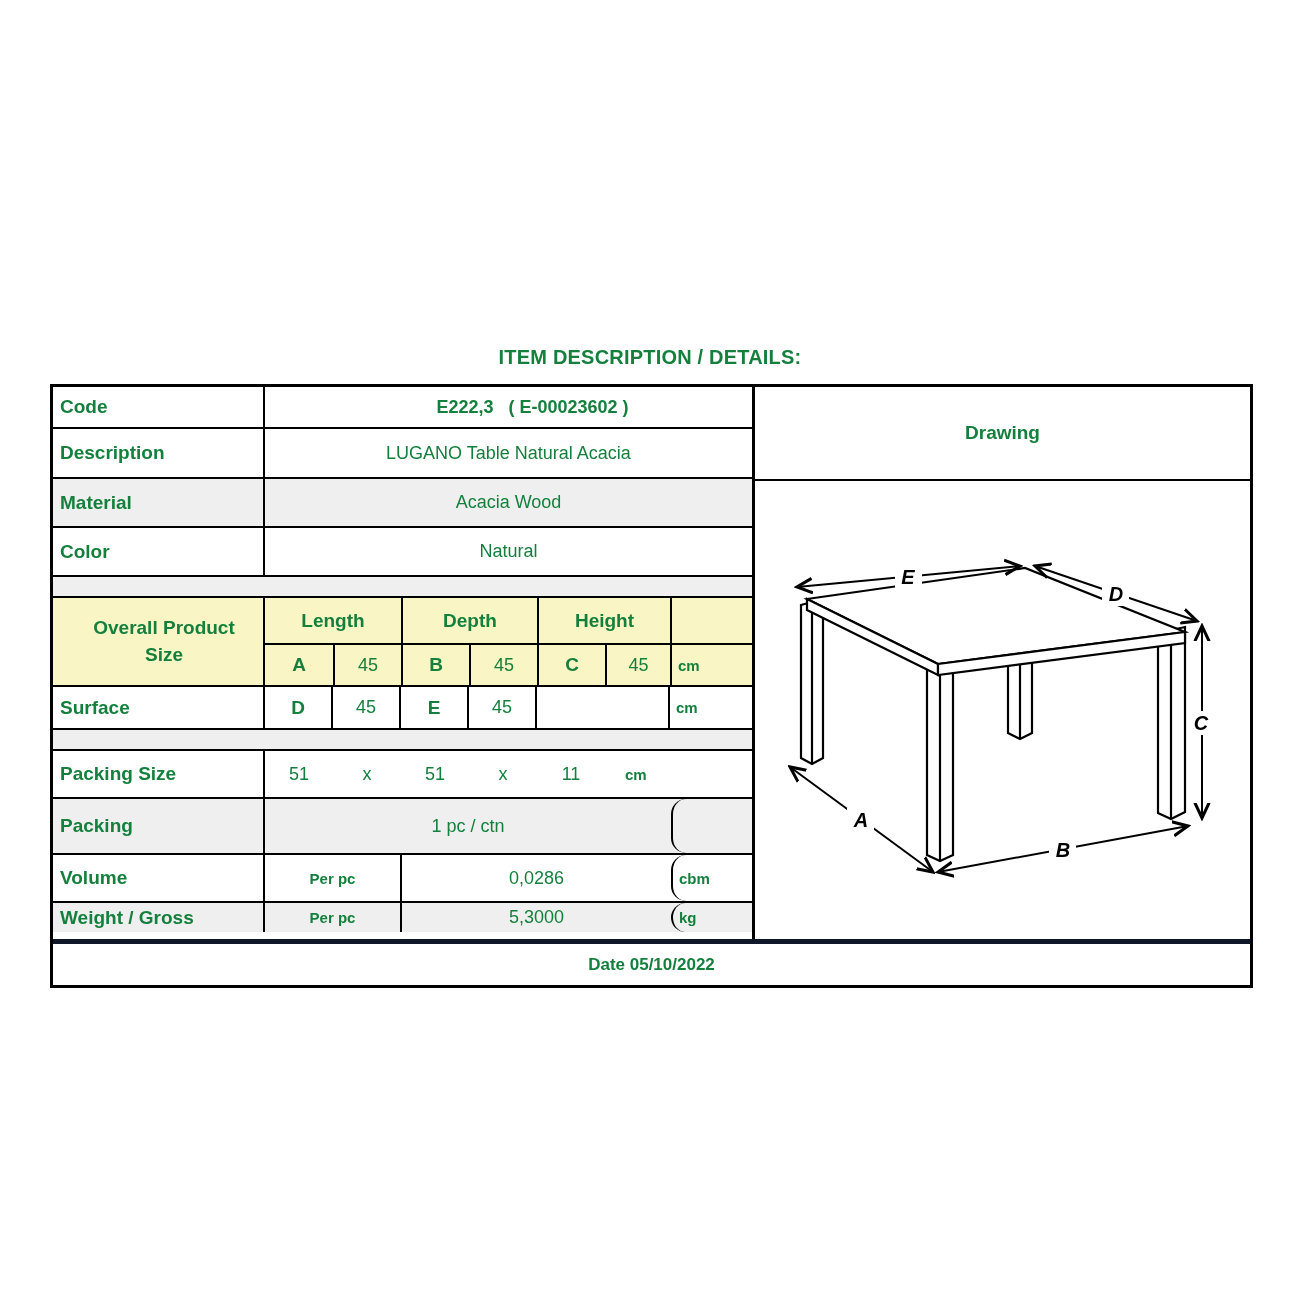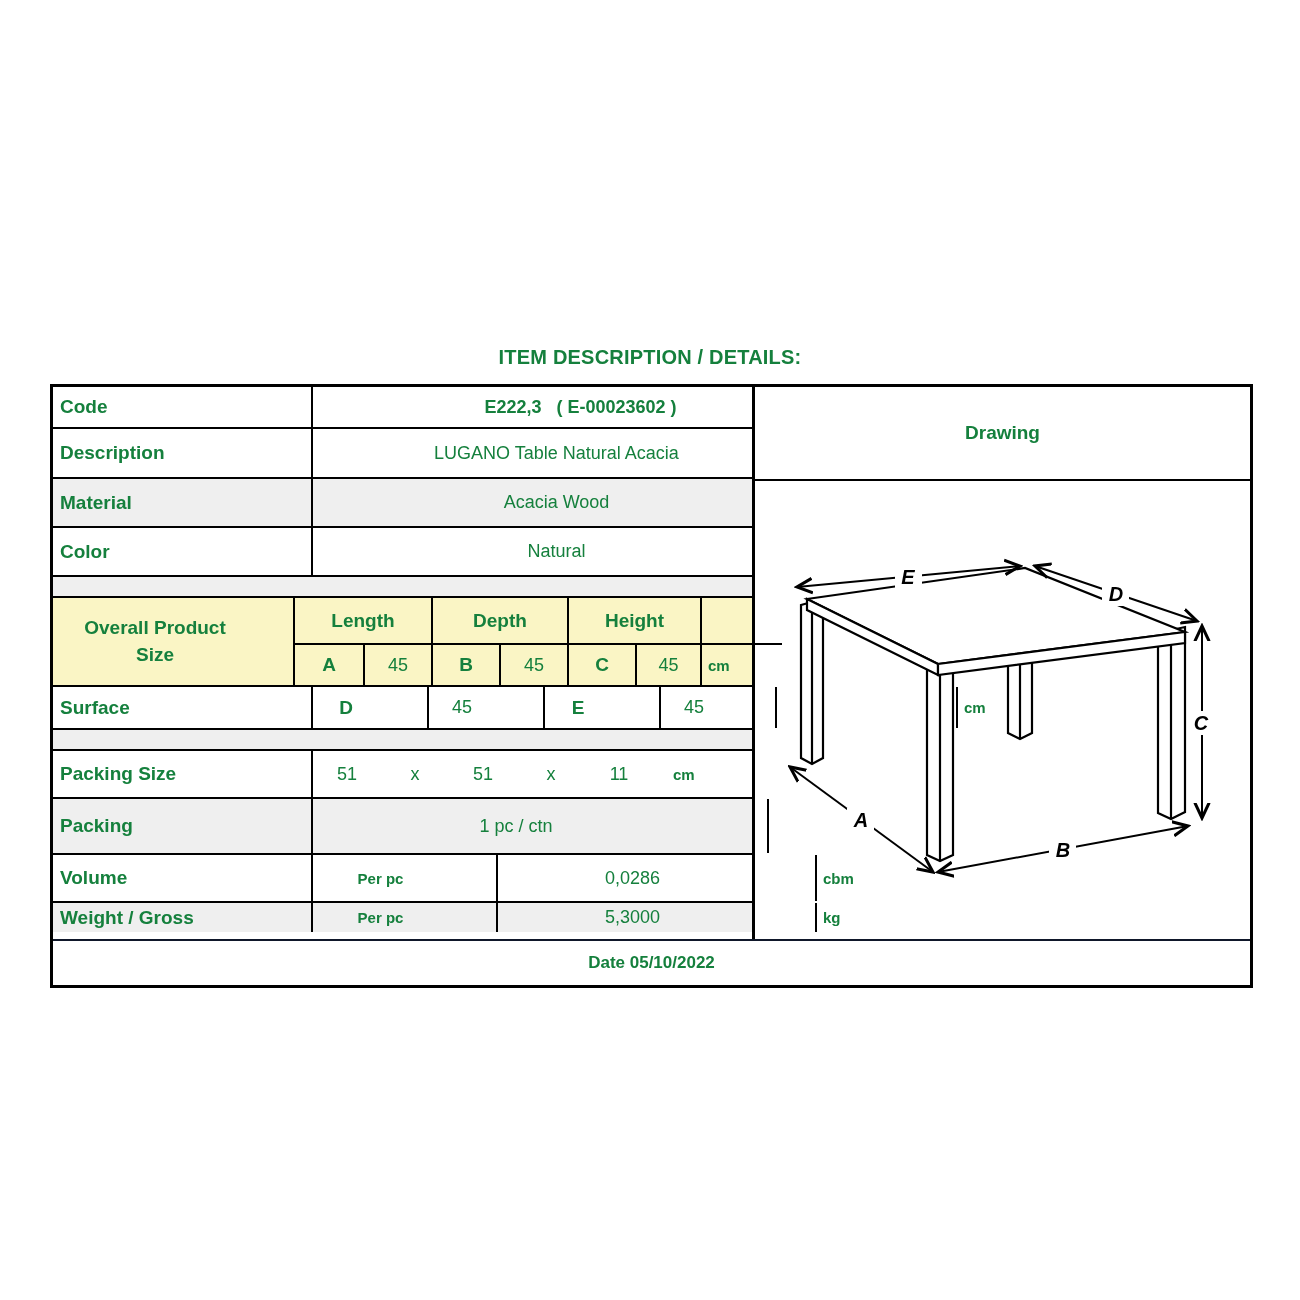--- a/index.html
+++ b/index.html
@@ -16,25 +16,25 @@
     border:3px solid #000;box-sizing:border-box;background:#fff;
   }
   .left-sec{
     position:absolute;left:0;top:0;width:702px;height:552px;
     border-right:3px solid #000;box-sizing:border-box;
     display:flex;flex-direction:column;
   }
   .right-sec{position:absolute;left:702px;top:0;width:495px;height:552px;}
   .date-row{
     position:absolute;left:0;top:552px;width:1197px;height:46px;
-    border-top:2px solid #0f172a;box-sizing:border-box;
+    border-top:5px solid #0f172a;box-sizing:border-box;
     display:flex;align-items:center;justify-content:center;
     font-size:17px;font-weight:bold;
   }
-  .row{display:flex;box-sizing:border-box;flex:none;gap:48px;}
+  .row{display:flex;box-sizing:border-box;flex:none;}
   .bt{border-top:2px solid #000;}
   .cell{box-sizing:border-box;flex:none;display:flex;align-items:center;justify-content:center;}
   .bl{border-left:2px solid #000;}
   .label-cell{width:210px;justify-content:flex-start;padding-left:7px;font-size:19px;font-weight:bold;}
   .val{font-size:18px;}
   .gray{background:#EFEFEF;}
   .yellow{background:#FAF5C5;}
   .key{font-size:19px;font-weight:bold;}
   .unit-cell{justify-content:flex-start;padding-left:6px;font-size:15px;font-weight:bold;}
   .basis{font-size:15px;font-weight:bold;}
@@ -54,21 +54,21 @@
   .r-volume{height:48px;}
   .r-weight{height:31px;}
   .w-val{width:489px;}
   .w-68{width:68px;}
   .w-65{width:65px;}
   .w-84{width:84px;}
   .w-133{width:133px;}
   .w-136{width:136px;text-align:right;}
   .w-137{width:137px;}
   .w-271{width:271px;}
-  .w-81{width:81px;}
+  .w-81{width:81px;border-radius:15px;}
   .w-408{width:408px;}
   .size-right{display:flex;flex-direction:column;width:489px;border-left:2px solid #000;box-sizing:border-box;}
   .size-hdr-row{display:flex;height:45px;box-sizing:border-box;}
   .size-val-row{display:flex;height:42px;border-top:2px solid #000;box-sizing:border-box;}
   .size-right .cell:first-child{border-left:none;}
   .ops-label{width:210px;display:flex;align-items:center;justify-content:center;padding-left:12px;}
   .ops-label span{display:block;width:180px;text-align:center;font-size:19px;font-weight:bold;line-height:1.4;}
   .drawing-header{
     height:94px;border-bottom:2px solid #000;box-sizing:border-box;
     display:flex;align-items:center;justify-content:center;

